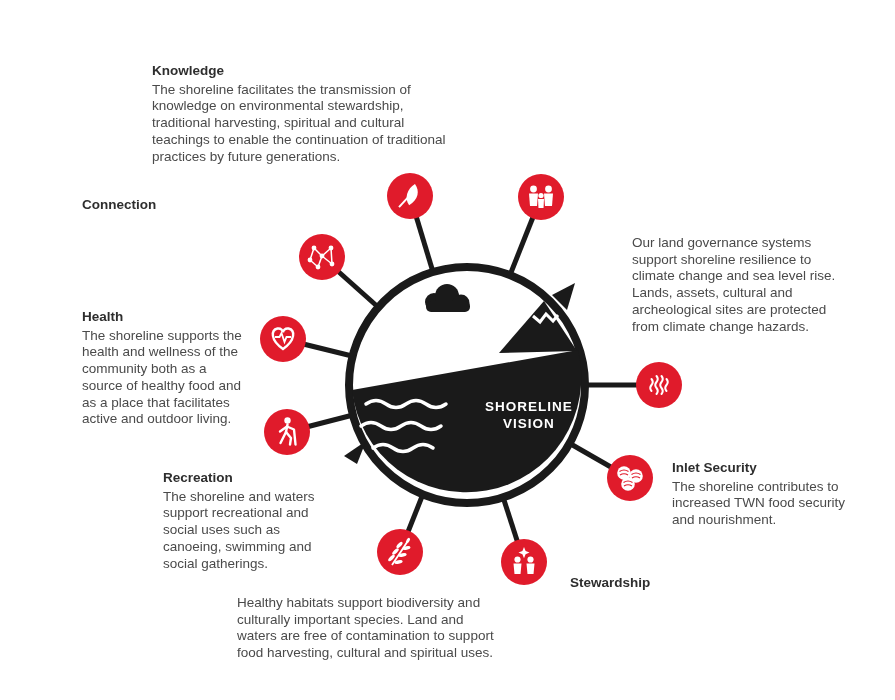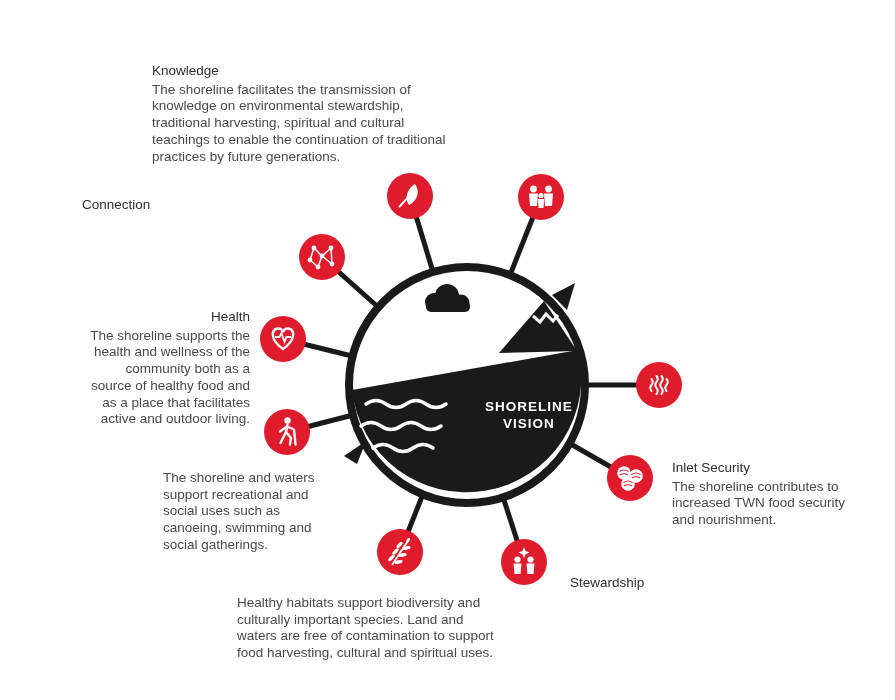--- a/index.html
+++ b/index.html
@@ -8,27 +8,27 @@
     background: #ffffff;
     font-family: "Liberation Sans", sans-serif;
     position: relative;
     overflow: hidden;
   }
   #diagram-svg {
     position: absolute; left: 0; top: 0;
     width: 895px; height: 700px;
   }
   .text-block { position: absolute; color: #4a4a4a; font-size: 13.5px; line-height: 1.24; }
-  .text-block h3 { margin: 0 0 2px 0; font-size: 13.5px; font-weight: normal; color: #2e2e2e; }
+  .text-block h3 { margin: 0 0 2px 0; font-size: 13.5px; font-weight: bold; color: #2e2e2e; }
   .text-block p { margin: 0; }
   #tb-knowledge   { left: 152px; top: 63px;  width: 295px; }
   #tb-leadership  { left: 560px; top: 81px;  width: 315px; }
   #tb-connection  { left: 82px;  top: 197px; width: 205px; }
   #tb-resilience  { left: 632px; top: 235px; width: 222px; }
-  #tb-health      { left: 82px;  top: 309px; width: 168px; text-align: right; }
+  #tb-health      { left: 82px;  top: 309px; width: 168px; }
   #tb-foodsecurity{ left: 672px; top: 460px; width: 185px; }
   #tb-recreation  { left: 163px; top: 470px; width: 176px; }
   #tb-stewardship { left: 570px; top: 575px; width: 246px; }
   #tb-habitat     { left: 237px; top: 595px; width: 262px; }
   text { font-family: "Liberation Sans", sans-serif; }
 </style>
 </head>
 <body>
 
 <svg id="diagram-svg" viewBox="0 0 895 700">
@@ -195,33 +195,35 @@
 </div>
 
 <div class="text-block" id="tb-leadership">
 </div>
 
 <div class="text-block" id="tb-connection">
   <h3>Connection</h3>
 </div>
 
 <div class="text-block" id="tb-resilience">
+  <p>Our land governance systems support shoreline resilience to climate change and sea level rise. Lands, assets, cultural and archeological sites are protected from climate change hazards.</p>
 </div>
 
 <div class="text-block" id="tb-health">
   <h3>Health</h3>
   <p>The shoreline supports the health and wellness of the community both as a source of healthy food and as a place that facilitates active and outdoor living.</p>
 </div>
 
 <div class="text-block" id="tb-foodsecurity">
   <h3>Inlet Security</h3>
   <p>The shoreline contributes to increased TWN food security and nourishment.</p>
 </div>
 
 <div class="text-block" id="tb-recreation">
+  <h3>Recreation</h3>
   <p>The shoreline and waters support recreational and social uses such as canoeing, swimming and social gatherings.</p>
 </div>
 
 <div class="text-block" id="tb-stewardship">
   <h3>Stewardship</h3>
 </div>
 
 <div class="text-block" id="tb-habitat">
   <p>Healthy habitats support biodiversity and culturally important species. Land and waters are free of contamination to support food harvesting, cultural and spiritual uses.</p>
 </div>

